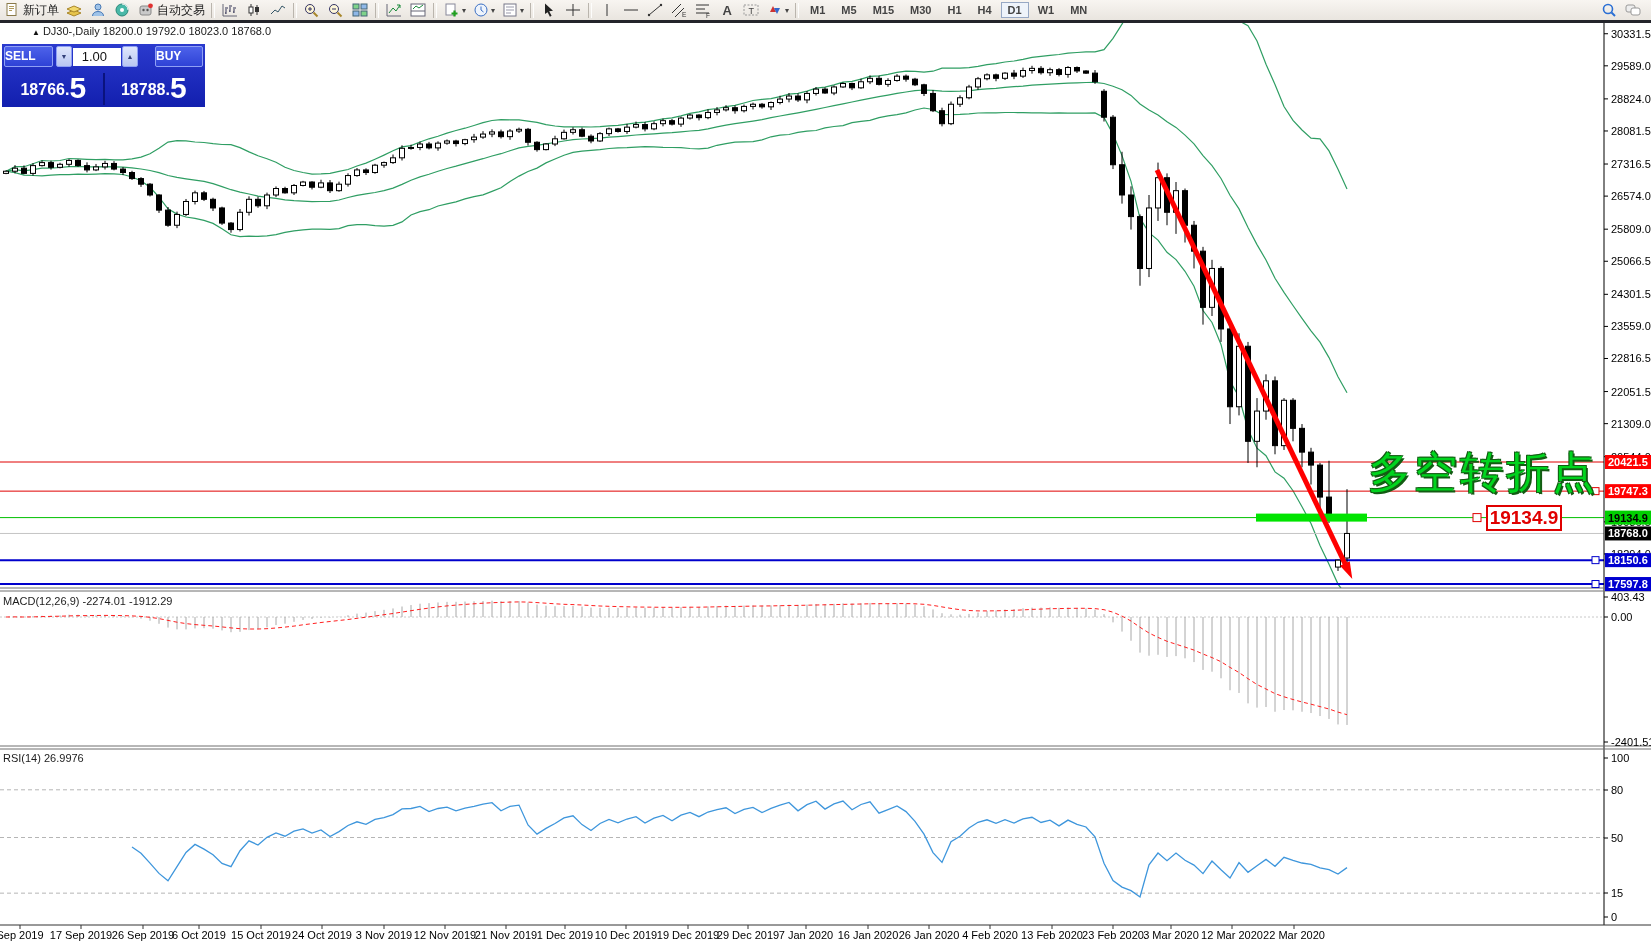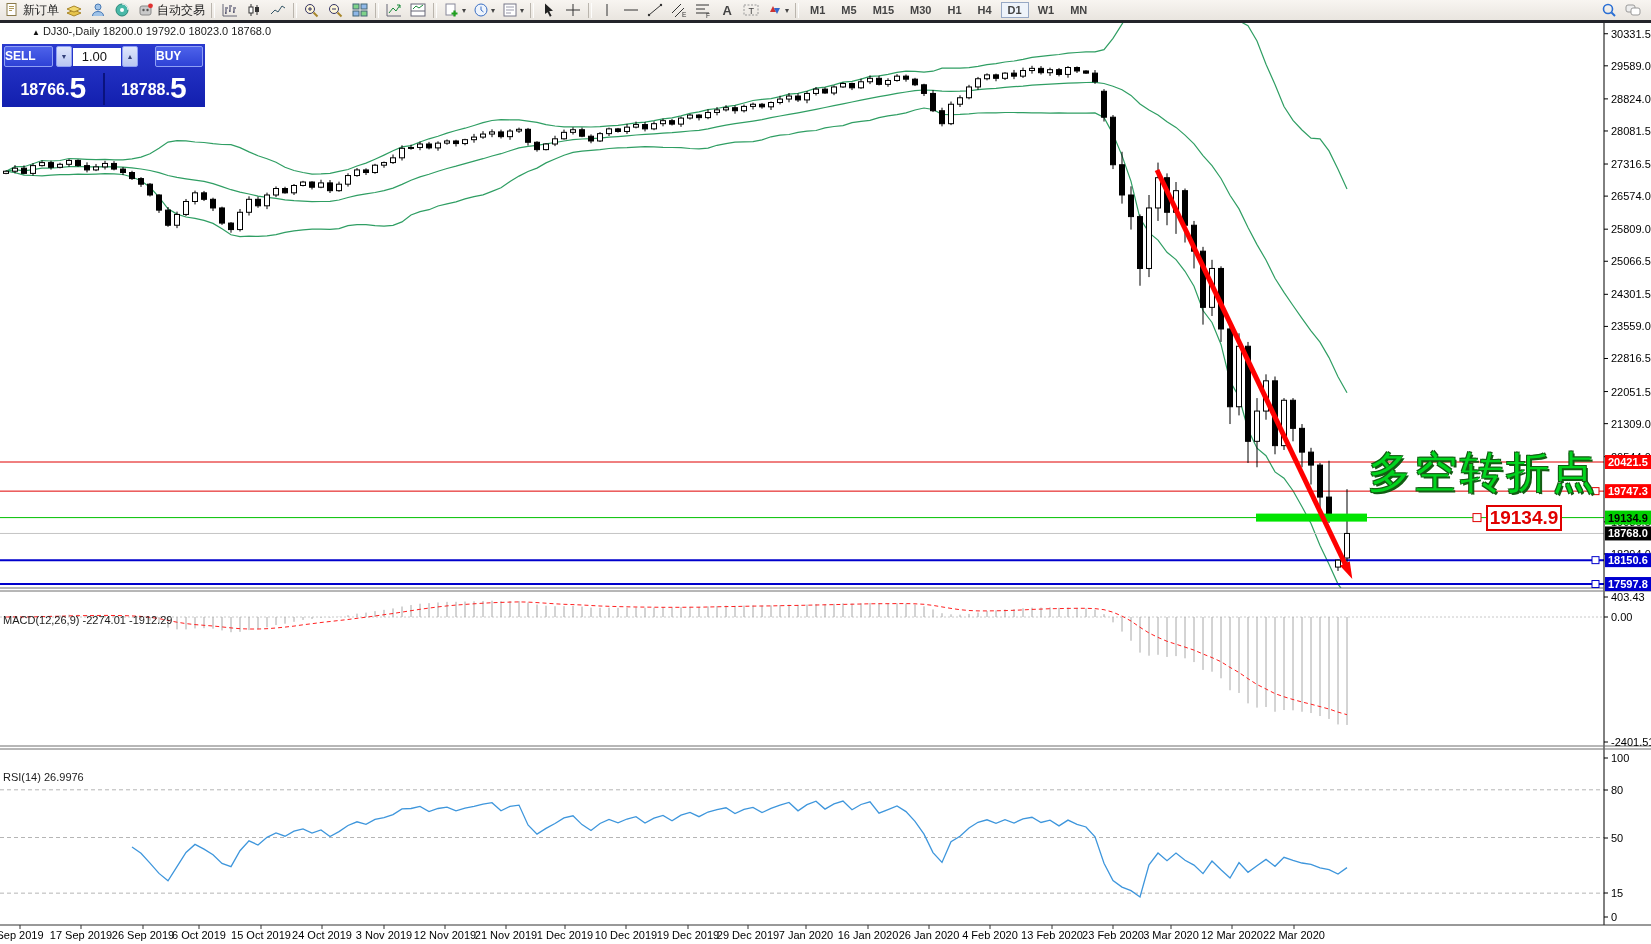--- a/index.html
+++ b/index.html
@@ -14,21 +14,21 @@
   .tb-sep{width:2px;height:15px;border-left:1px solid #bab5ad;border-right:1px solid #fdfdfc;margin:0 3px;}
   .tf-btn{font-size:11px;font-weight:bold;color:#444;padding:1px 6px;margin:0 1px;border:1px solid transparent;}
   .tf-active{border:1px solid #97a8c4;background:#eef3fa;}
   #tb-right{margin-left:auto;display:flex;align-items:center;margin-right:6px;}
   
   #topborder{position:absolute;left:0;top:20px;width:1651px;height:3px;background:#23242a;}
   #chart-svg{position:absolute;left:0;top:0;}
   
   #chart-header{position:absolute;left:4px;top:25px;font-size:11px;color:#1a1a1a;margin-left:28px;}
   #chart-header .mk{font-size:8px;margin-right:3px;color:#111;}
-  .ind-label{position:absolute;left:3px;font-size:11px;color:#1c1c1c;margin-top:19px;}
+  .ind-label{position:absolute;left:3px;font-size:11px;color:#1c1c1c;}
   
   #ocp{position:absolute;left:2px;top:44px;width:203px;height:63px;background:linear-gradient(#2b3ace,#121fae);
     color:#fff;box-sizing:border-box;padding:2px;}
   #ocp-row1{display:flex;height:21px;align-items:center;}
   .ocp-btn{background:linear-gradient(#4d62ea,#2e42d6);border:1px solid #8fa0f5;border-radius:2px;color:#fff;
     font-size:12px;font-weight:bold;text-align:left;line-height:18px;height:19px;}
   #sell-btn{width:47px;margin-right:3px;}
   #buy-btn{width:46px;margin-left:17px;}
   .spin{width:14px;height:19px;background:linear-gradient(#dfe6fb,#b9c6f2);border:1px solid #8fa0f5;color:#33407a;
     font-size:7px;text-align:center;line-height:19px;border-radius:2px;}

